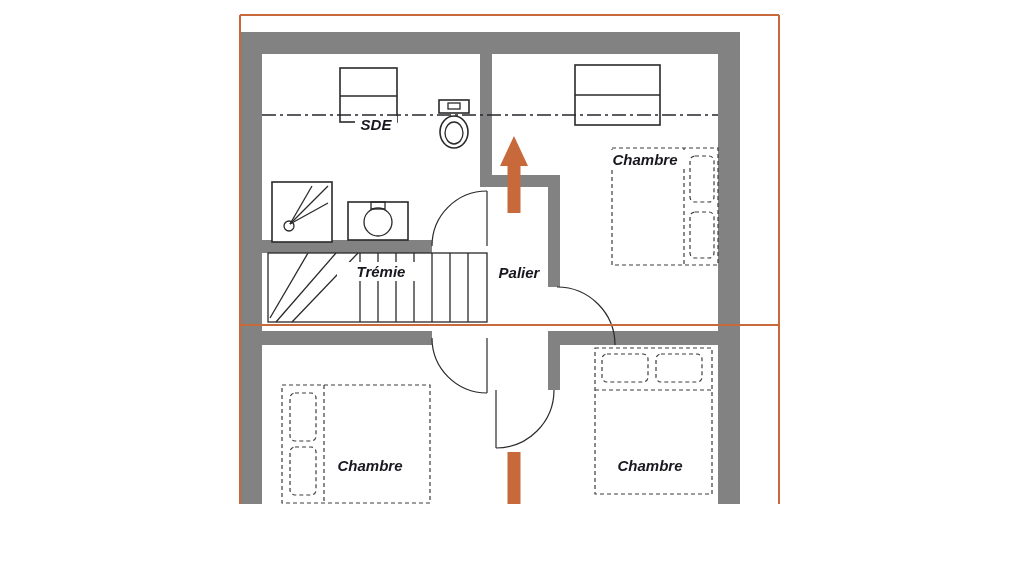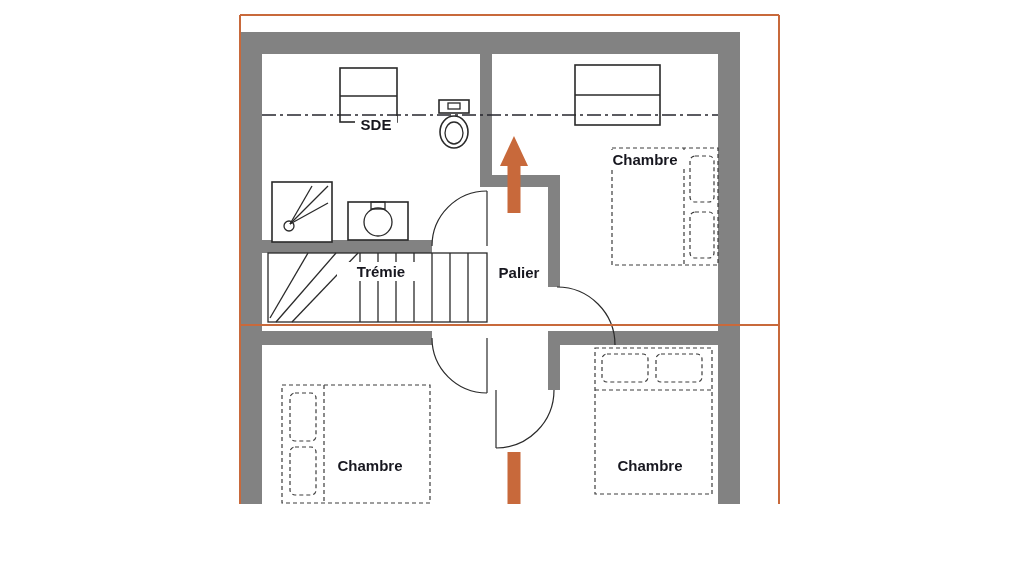--- a/index.html
+++ b/index.html
@@ -1,17 +1,17 @@
 <!DOCTYPE html>
 <html style="--accent: #C8693B; --wall: #828282; --label: #17171f; --bg: #ffffff;"><head>
 <meta charset="utf-8">
 <style>
   html,body{margin:0;padding:0;background:#ffffff;}
   .canvas{position:relative;width:1024px;height:504px;background:var(--bg,#ffffff);overflow:hidden;
-          font-family:"Liberation Sans",sans-serif;}
+          font-family:"Liberation Sans",sans-serif;font-style:italic;}
   svg{display:block;}
   .wall{fill:var(--wall,#828282);stroke:none;}
   .accent-line{stroke:var(--accent,#C8693B);stroke-width:2;fill:none;}
   .accent-fill{fill:var(--accent,#C8693B);stroke:none;}
   .axis{stroke:#26262e;stroke-width:1.3;stroke-dasharray:14 4 3 4;fill:none;}
   .thin{stroke:#2a2a2a;stroke-width:1.3;fill:none;}
   .fix{stroke:#2a2a2a;stroke-width:1.6;fill:#ffffff;}
   .fixn{stroke:#2a2a2a;stroke-width:1.6;fill:none;}
   .dash{stroke:#3c3c3c;stroke-width:1.2;fill:none;stroke-dasharray:4 3;}
   .arc{stroke:#2a2a2a;stroke-width:1.2;fill:none;}

